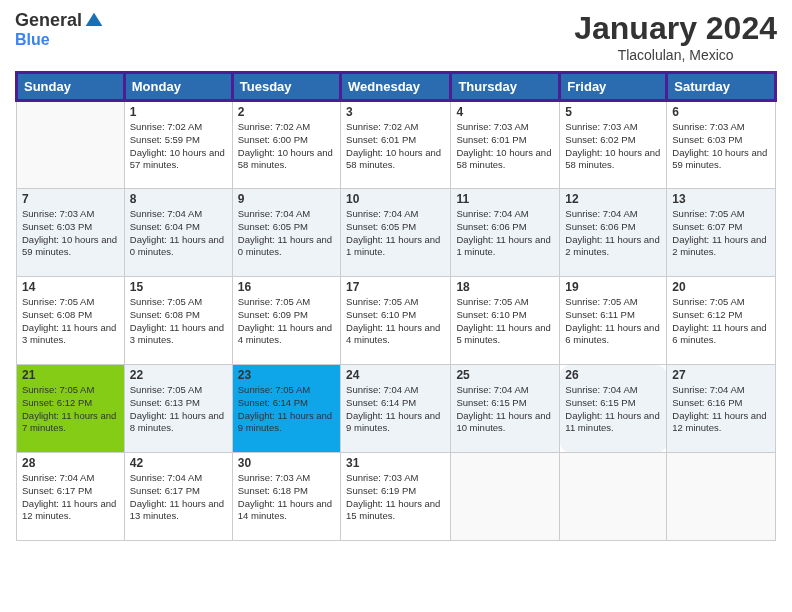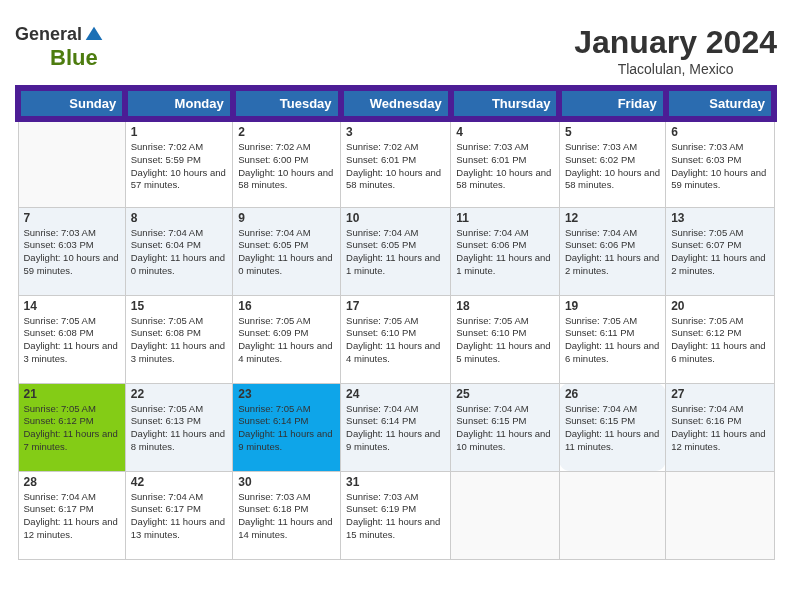--- a/index.html
+++ b/index.html
@@ -6,21 +6,21 @@
     body {
       width: 792px;
       height: 612px;
       font-family: Arial, sans-serif;
       background: #fff;
       overflow: hidden;
     }
     .container {
       width: 792px;
       height: 612px;
-      padding: 24px 15px;
+      padding: 10px 15px;
     }
     .header {
       display: flex;
       justify-content: space-between;
       align-items: flex-start;
       margin-bottom: 8px;
     }
     .logo {
       display: flex;
       flex-direction: column;
@@ -29,24 +29,23 @@
     .logo-text {
       display: flex;
       align-items: center;
     }
     .logo-general {
       font-size: 18px;
       font-weight: bold;
       color: #333;
     }
     .logo-blue {
-      font-size: 22px;
-      font-weight: bold;
-      color: #4d7c0f;
-      margin-left: 35px;
+      font-size: 16px;
+      font-weight: bold;
+      color: #3b82f6;
     }
     .logo-icon {
       width: 20px;
       height: 20px;
       margin-left: 2px;
     }
     .title-section {
       text-align: center;
     }
     .month-year {
@@ -58,25 +57,25 @@
       font-size: 14px;
       color: #404040;
     }
     .calendar {
       width: 100%;
       border-collapse: collapse;
     }
     .calendar th {
       background-color: #2b6cb0;
       color: white;
-      text-align: right;
+      text-align: left;
       padding: 5px 6px;
       font-size: 13px;
       font-weight: bold;
-      border: 6px solid #4c1d95;
+      border: 3px solid #4c1d95;
     }
     .calendar td {
       border: 1px solid #ccc;
       vertical-align: top;
       padding: 3px 5px;
       width: 113px;
       height: 88px;
       font-size: 10px;
       color: #333;
     }

